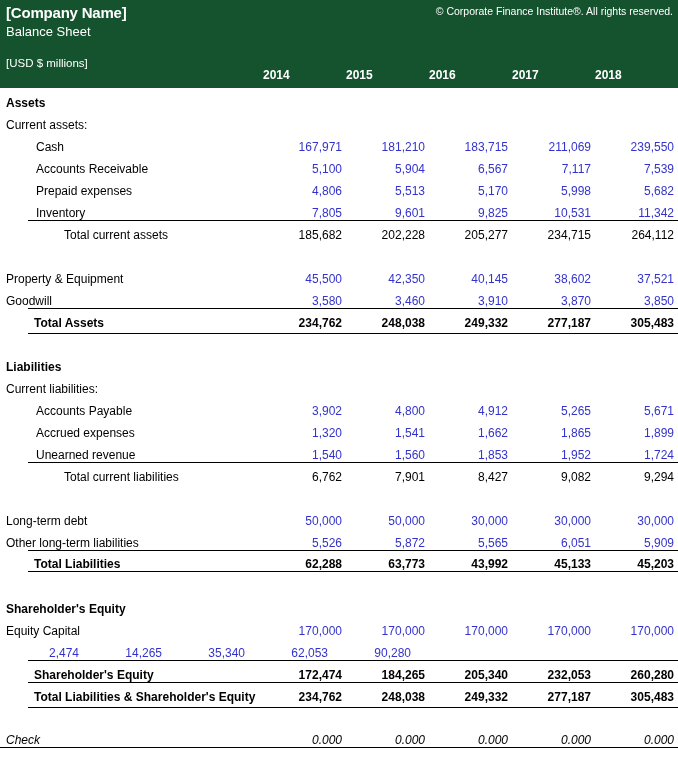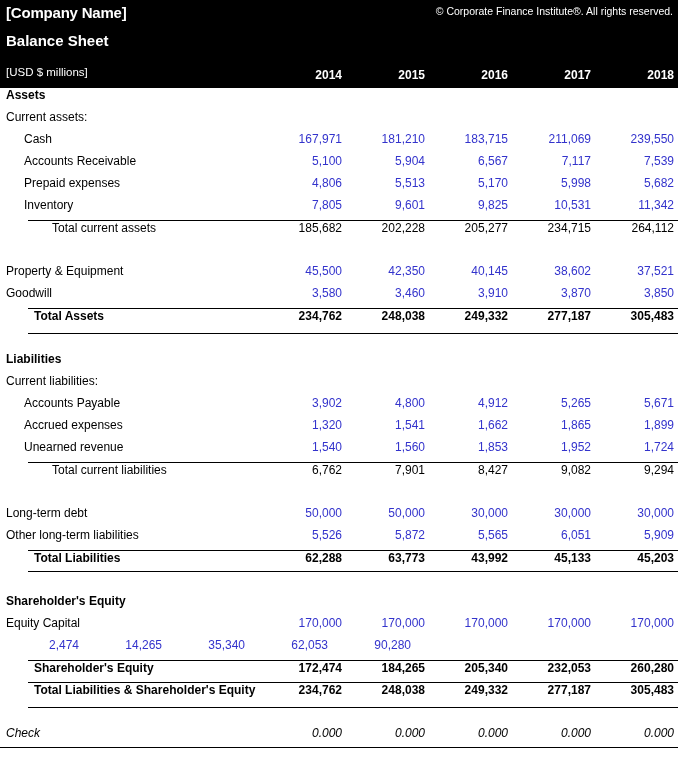--- a/index.html
+++ b/index.html
@@ -11,37 +11,37 @@
     width: 678px;
     height: 763px;
     font-family: "Liberation Sans", sans-serif;
     color: #000000;
     overflow: hidden;
   }
 
   
   .header-band {
     position: relative;
-    background: #000000;
+    background: #14532d;
     color: #ffffff;
     height: 88px;
     box-sizing: border-box;
     padding: 3px 4px 0 6px;
   }
   .company-name {
     font-size: 15px;
     font-weight: bold;
     line-height: 19px;
     letter-spacing: -0.2px;
   }
   .statement-title {
-    font-size: 15px;
-    font-weight: bold;
+    font-size: 13px;
+    font-weight: normal;
     line-height: 19px;
-    margin-top: 9px;
+    margin-top: 0;
   }
   .units-note {
     font-size: 11.5px;
     font-weight: normal;
     line-height: 18px;
     margin-top: 13px;
   }
   .copyright {
     position: absolute;
     top: 4px;
@@ -59,53 +59,53 @@
     right: 0;
     bottom: 6px;
     display: flex;
     font-size: 12px;
     font-weight: bold;
   }
   .year-row .lbl { flex: 1 1 auto; }
   .year-row .num {
     width: 83px;
     flex: 0 0 83px;
-    text-align: right;
+    text-align: left;
     padding-right: 4px;
     box-sizing: border-box;
   }
 
   
   .sheet {
     width: 678px;
   }
   .row {
     display: flex;
-    align-items: flex-start;
+    align-items: flex-end;
     height: 22px;
     font-size: 12px;
     box-sizing: border-box;
   }
   .row .lbl {
     flex: 1 1 auto;
     padding-left: 6px;
     white-space: nowrap;
     overflow: hidden;
   }
   .row .num {
     width: 83px;
     flex: 0 0 83px;
     text-align: right;
     padding-right: 4px;
     box-sizing: border-box;
     white-space: nowrap;
   }
 
   
-  .indent-1 .lbl { padding-left: 24px; }
+  .indent-1 .lbl { padding-left: 36px; }
 
   
   .bold .lbl, .bold .num { font-weight: bold; }
   .input .num { color: #3333CC; }
   .italic .lbl, .italic .num { font-style: italic; }
 
   
   .spacer { height: 22px; }
 
   

